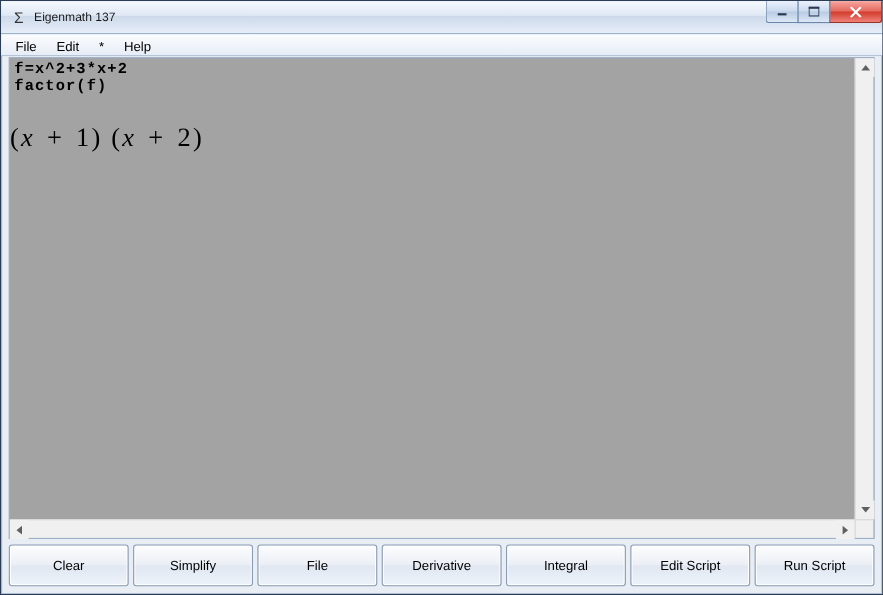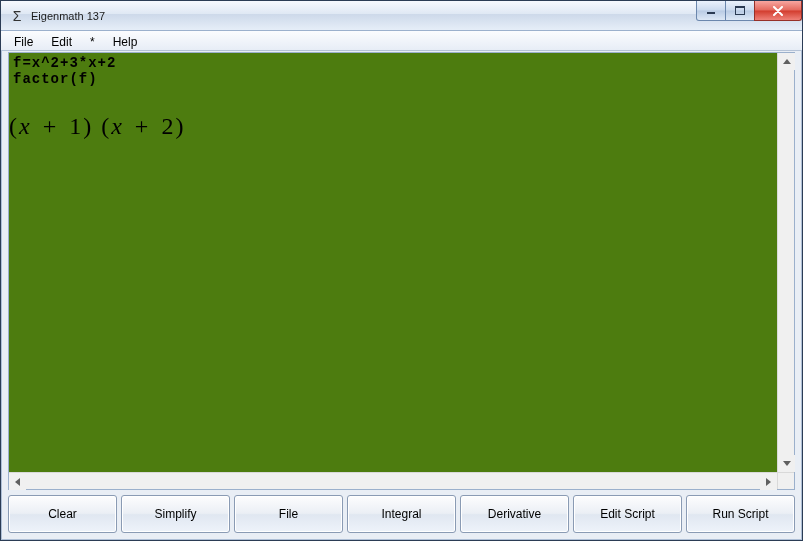--- a/index.html
+++ b/index.html
@@ -56,21 +56,21 @@
   .menu-item {
     padding:2px 9px 0 9px; color:#000;
     display:flex; align-items:center;
     cursor:default;
   }
 
   
   .client {
     position:absolute;
     left:7px; right:7px; top:51px; bottom:50px;
-    background:#4d7c0f;
+    background:#a3a3a3;
     border:1px solid #9bb0cc;
   }
   .output {
     position:absolute; left:0; right:17px; top:0; bottom:17px;
     overflow:hidden;
     font-family:"Courier New",monospace;
     font-size:14px;
     font-weight:bold;
     color:#000;
   }
@@ -194,19 +194,19 @@
         <div class="tri" style="border-width:4px 0 4px 5px;border-color:transparent transparent transparent #606060;"></div>
       </div>
     </div>
     <div class="corner"></div>
   </div>
 
   <div class="buttonbar">
     <div class="tool-btn">Clear</div>
     <div class="tool-btn">Simplify</div>
     <div class="tool-btn">File</div>
+    <div class="tool-btn">Derivative</div>
     <div class="tool-btn">Integral</div>
-    <div class="tool-btn">Derivative</div>
     <div class="tool-btn">Edit Script</div>
     <div class="tool-btn">Run Script</div>
   </div>
 
 </div>
 
 </body></html>

